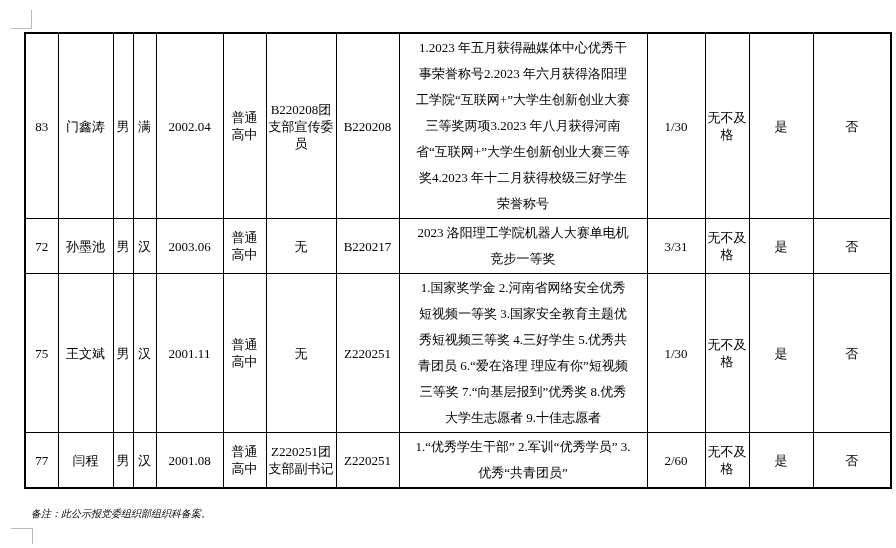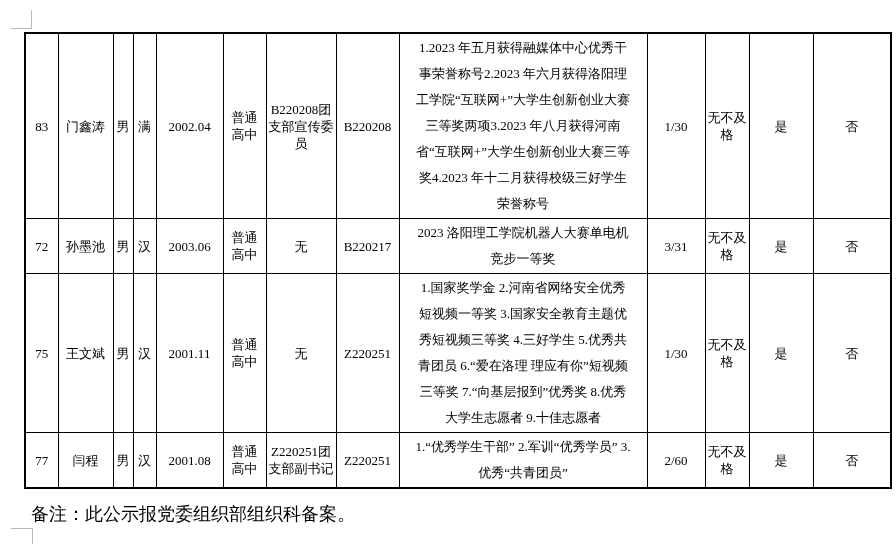--- a/index.html
+++ b/index.html
@@ -45,23 +45,24 @@
     padding: 1px 2px;
     overflow: hidden;
     word-break: break-word;
   }
   table.roster td.awards {
     line-height: 26px;
     padding: 1px 16px;
   }
   .footer-note {
     position: absolute; left: 31px; top: 506px;
-    font-size: 18px;
+    font-size: 10px;
     line-height: 16px;
     white-space: nowrap;
+    font-style: italic;
   }
 </style>
 </head>
 <body>
 
 <div class="page">
 
   <div class="mark-tl"></div>
   <div class="mark-bl"></div>
 

